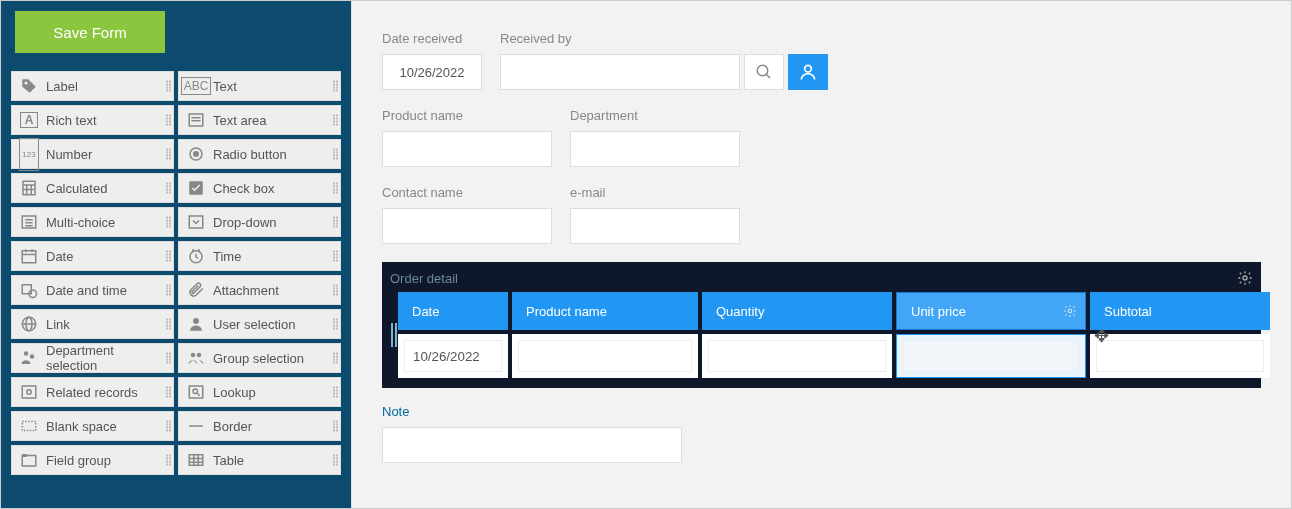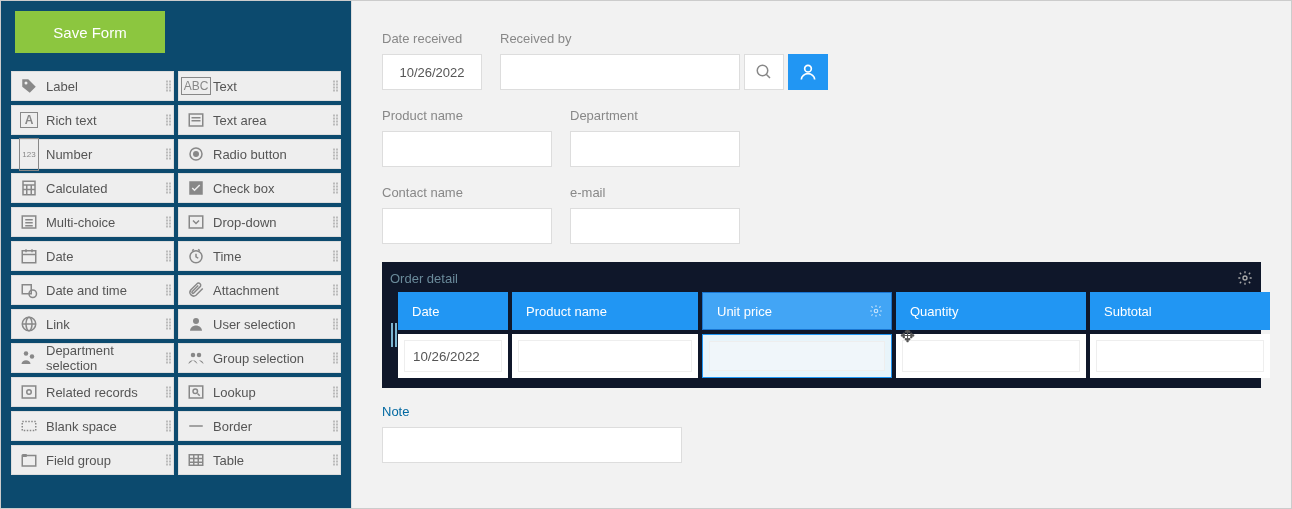--- a/index.html
+++ b/index.html
@@ -788,39 +788,39 @@
         </div>
         <div class="table-cols">
           <div class="col col-date">
             <div class="col-head">Date</div>
             <div class="col-cell"><input value="10/26/2022" style=""></div>
           </div>
           <div class="col col-product">
             <div class="col-head">Product name</div>
             <div class="col-cell"><input value="" style=""></div>
           </div>
+          <div class="col col-qty">
+            <div class="col-head">Quantity</div>
+            <div class="col-cell"><input value="" style=""></div>
+          </div>
           <div class="col col-price col-active">
             <div class="col-head active">
               <span>Unit price</span>
               <span class="head-gear">
                 <svg width="14" height="14" viewBox="0 0 24 24" fill="none" stroke="#fff" stroke-width="2">
                     <circle cx="12" cy="12" r="3"></circle>
                     <path d="M12 2v3M12 19v3M4.2 4.2l2.1 2.1M17.7 17.7l2.1 2.1M2 12h3M19 12h3M4.2 19.8l2.1-2.1M17.7 6.3l2.1-2.1"></path>
                   </svg>
               </span>
             </div>
             <div class="col-cell" style="position:relative">
               <input style="background: rgb(240, 246, 250);" value="">
               <span class="move-cursor">✥</span>
             </div>
           </div>
-          <div class="col col-qty">
-            <div class="col-head">Quantity</div>
-            <div class="col-cell"><input value="" style=""></div>
-          </div>
           <div class="col col-sub">
             <div class="col-head">Subtotal</div>
             <div class="col-cell"><input value="" style=""></div>
           </div>
         </div>
       </div>
     </div>
 
     <div class="note-section">
       <label>Note</label>

